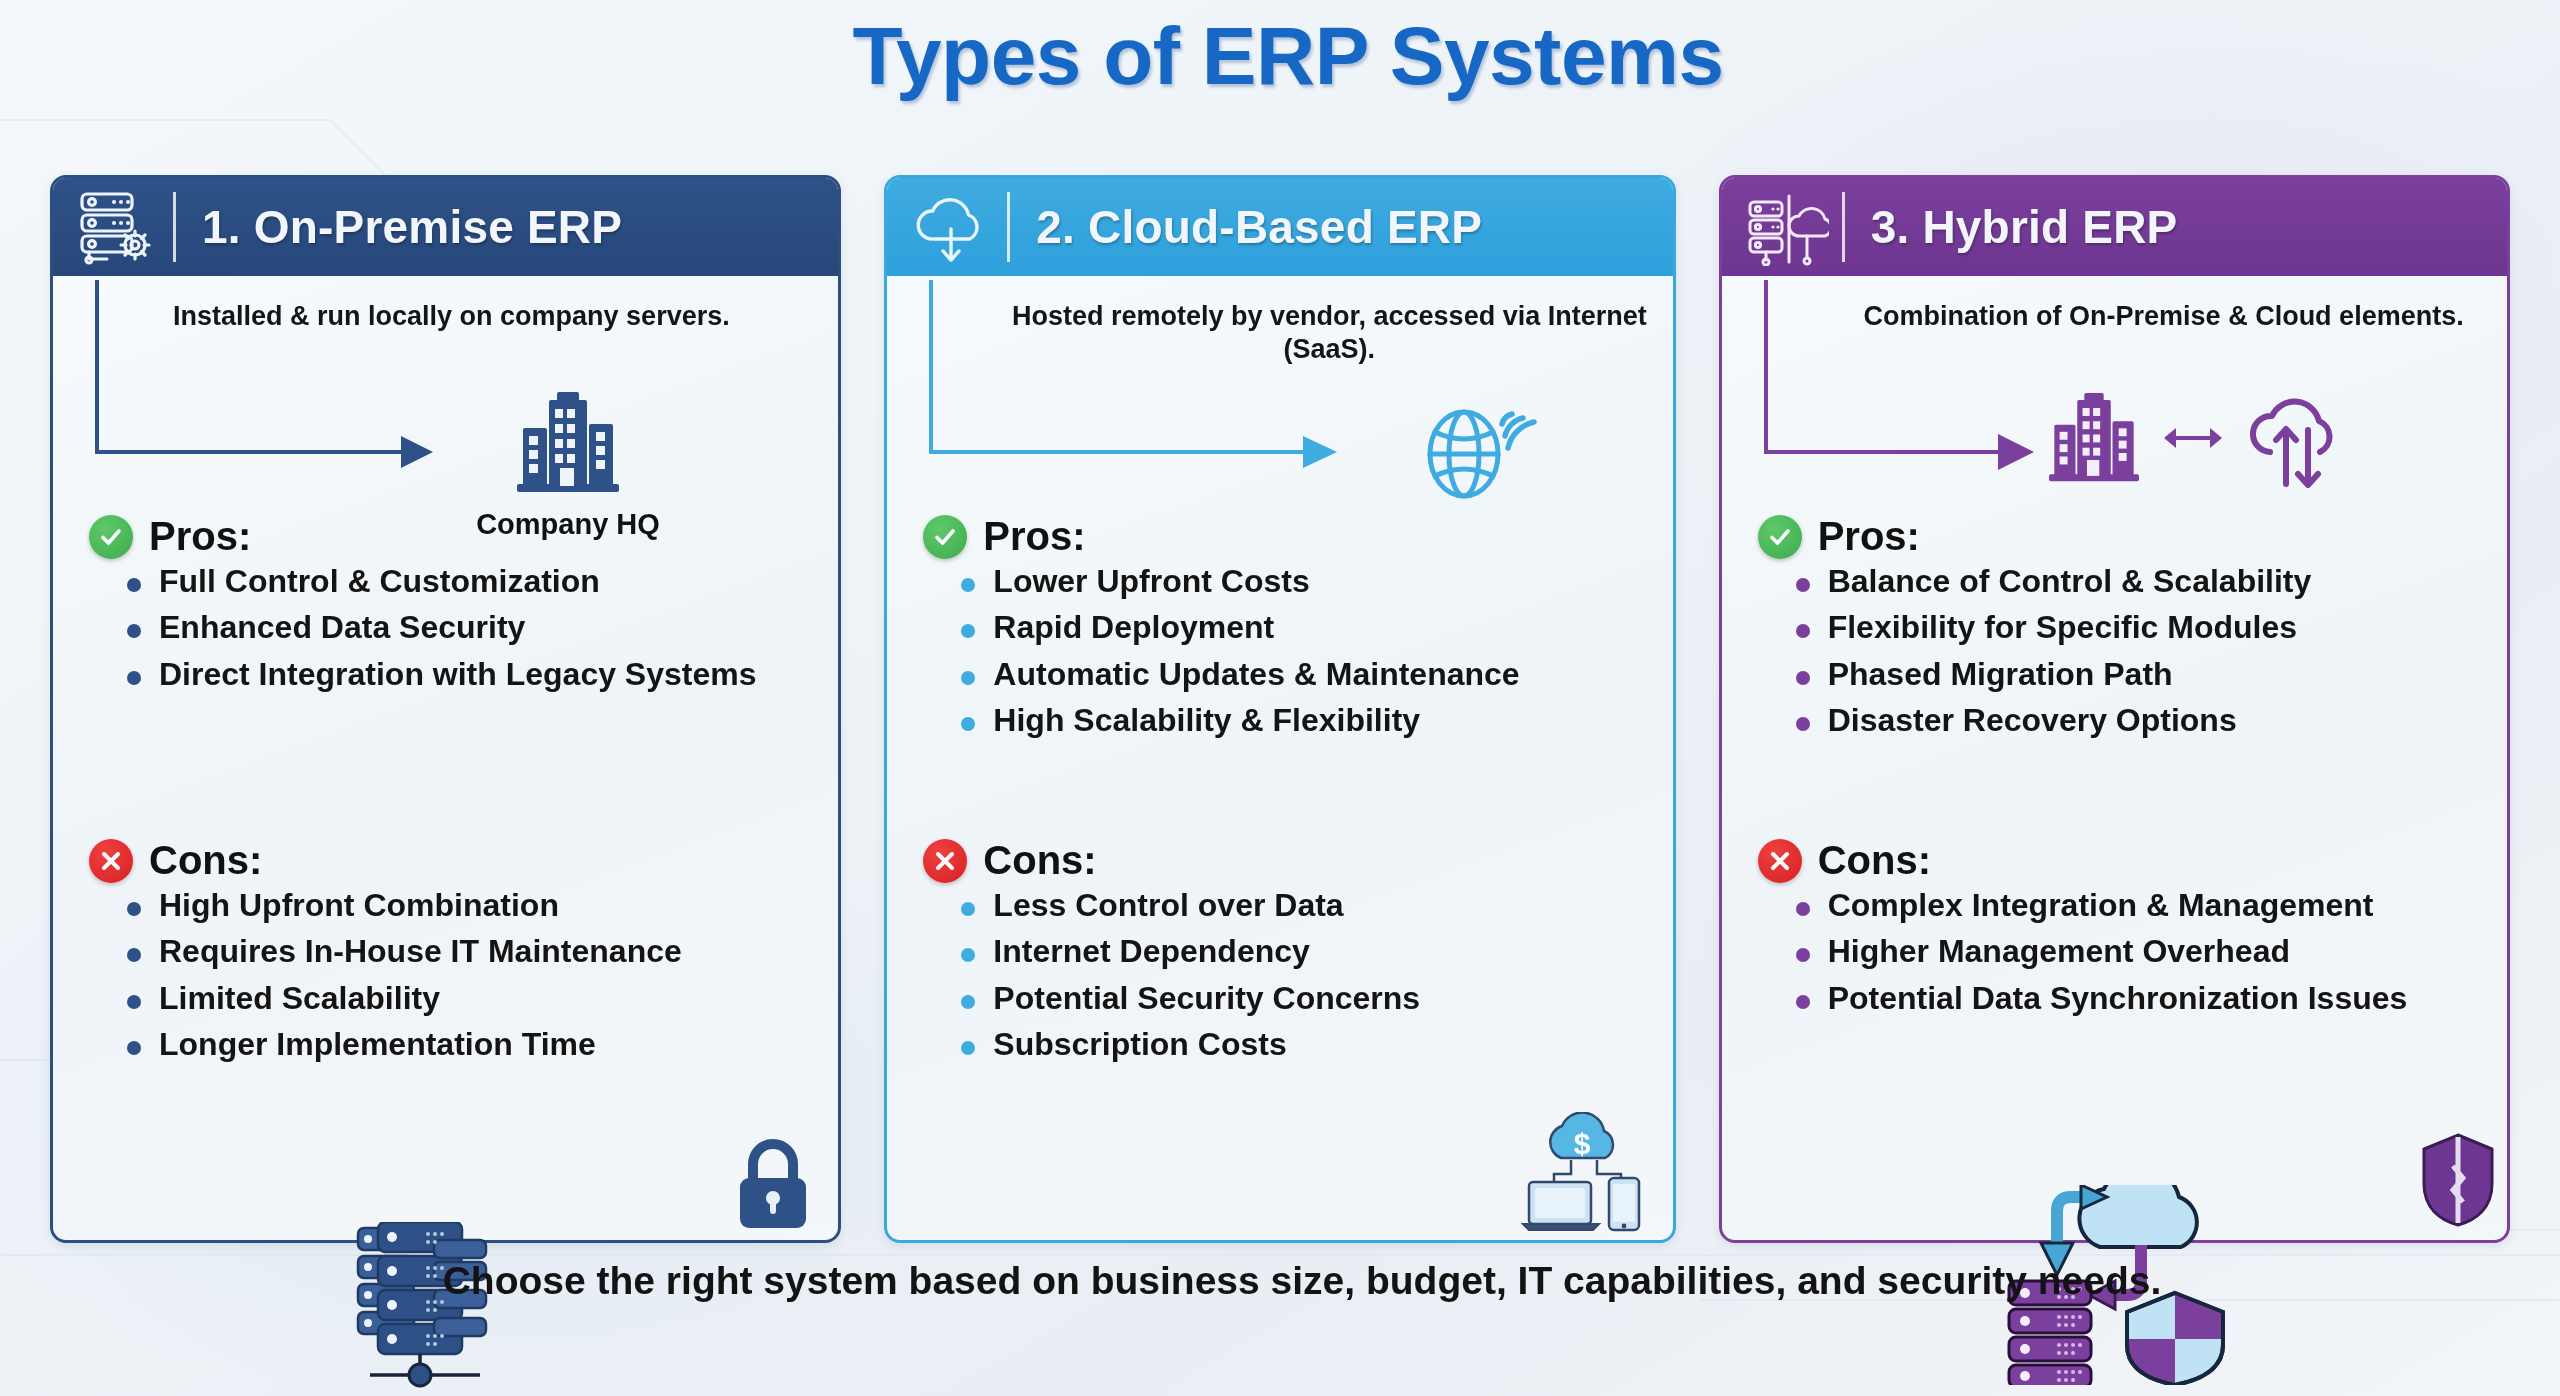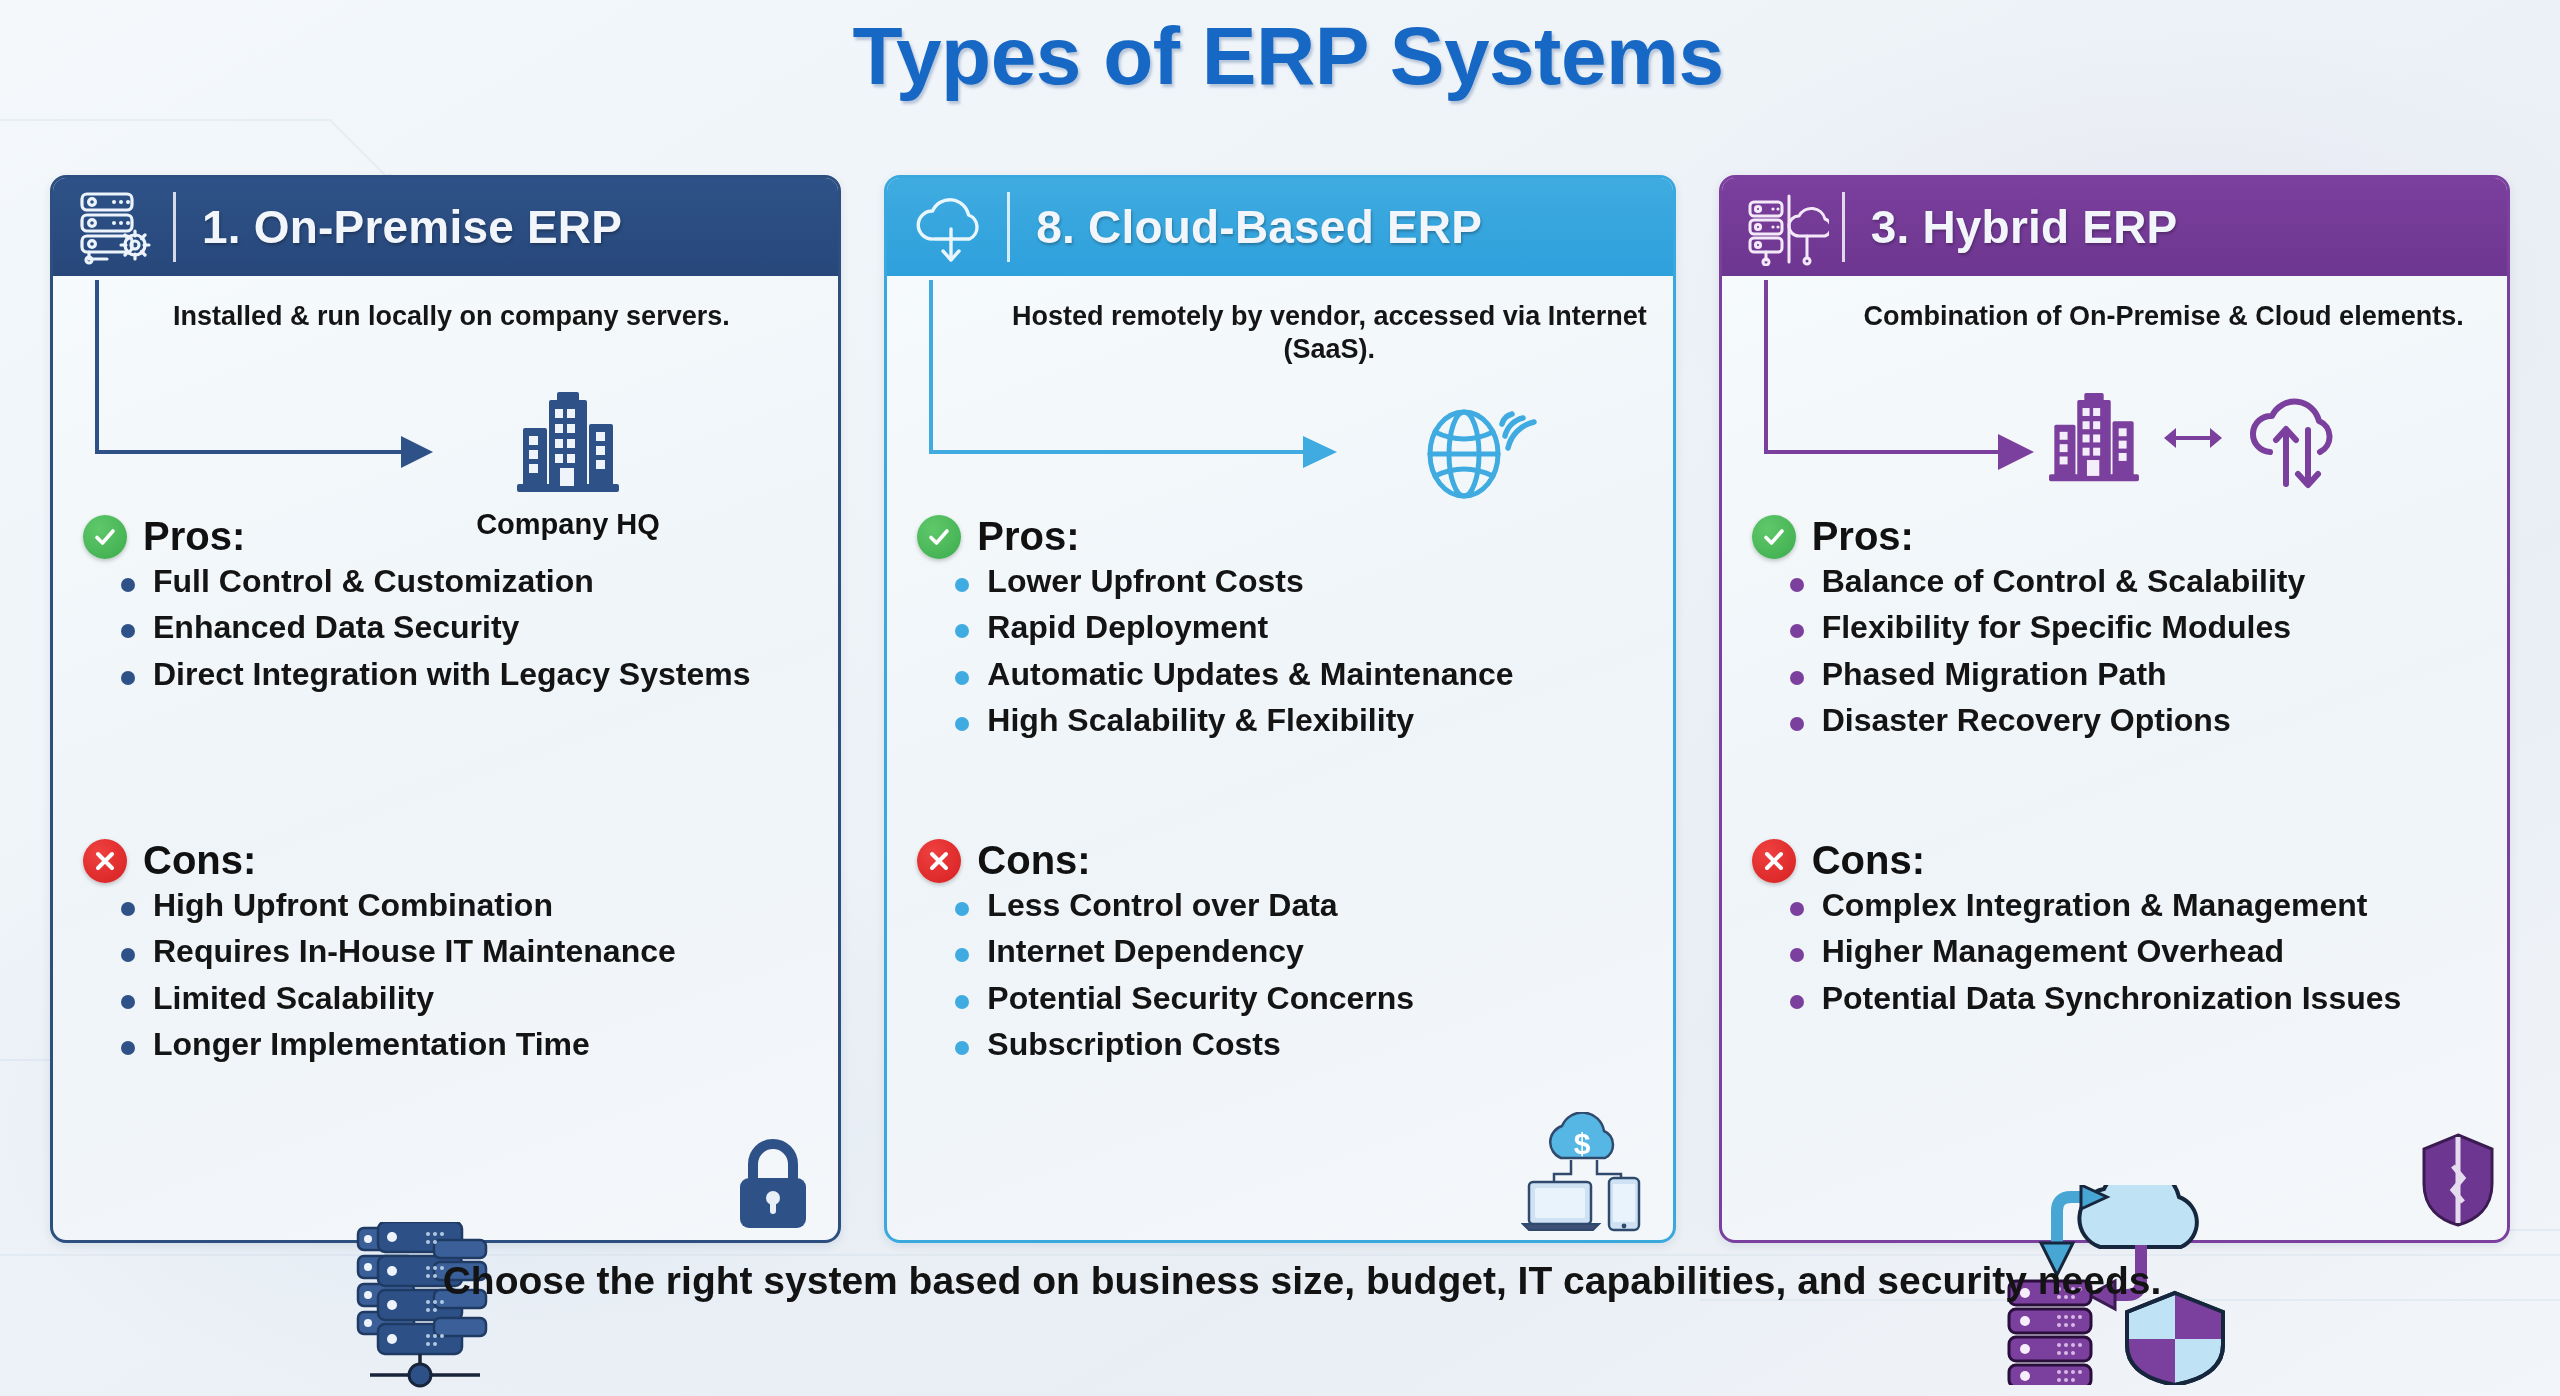--- a/index.html
+++ b/index.html
@@ -108,21 +108,21 @@
   }
   .hq-label {
     font-size: 29px;
     font-weight: bold;
     color: #111;
     margin-top: 2px;
     white-space: nowrap;
   }
 
   
-  .pc { position: absolute; left: 30px; width: 740px; }
+  .pc { position: absolute; left: 36px; width: 740px; }
   .pc-head { display: flex; align-items: center; gap: 16px; margin-bottom: 6px; }
   .pc-title { font-size: 40px; font-weight: bold; color: #111; }
 
   .badge { width: 44px; height: 44px; border-radius: 50%; flex:0 0 44px; display:flex; align-items:center; justify-content:center; box-shadow: 0 2px 4px rgba(0,0,0,0.22); }
   .badge.ok { background: radial-gradient(circle at 36% 30%, #5fc96a, #3cab4c); }
   .badge.no { background: radial-gradient(circle at 36% 30%, #ef4040, #d62020); }
 
   ul.items { list-style: none; margin: 0 0 0 34px; padding: 0; }
   ul.items li {
     position: relative;
@@ -304,21 +304,21 @@
     <div class="card c2">
       <div class="card-head">
         <div class="head-icon">
           <svg width="84" height="76" viewBox="0 0 84 76" fill="none" stroke="#eaf6fd" stroke-width="3.4" stroke-linecap="round" stroke-linejoin="round">
             <path d="M22 50 a14 14 0 0 1 0.5 -28 a19 19 0 0 1 36 4 a13 13 0 0 1 1 24 H 24"></path>
             <path d="M41 40 V 70"></path>
             <path d="M33 62 L 41 71 L 49 62"></path>
           </svg>
         </div>
         <div class="head-div"></div>
-        <div class="head-title">8. Cloud-Based ERP</div>
+        <div class="head-title">2. Cloud-Based ERP</div>
       </div>
 
       <div class="card-body">
         <div class="desc center">Hosted remotely by vendor, accessed via Internet (SaaS).</div>
 
         <svg class="connector" viewBox="0 0 796 330">
           <path d="M44 4 V 176 H 420" stroke="#3fabe0" stroke-width="4" fill="none"></path>
           <path d="M416 160 L 450 176 L 416 192 Z" fill="#3fabe0"></path>
         </svg>
 

